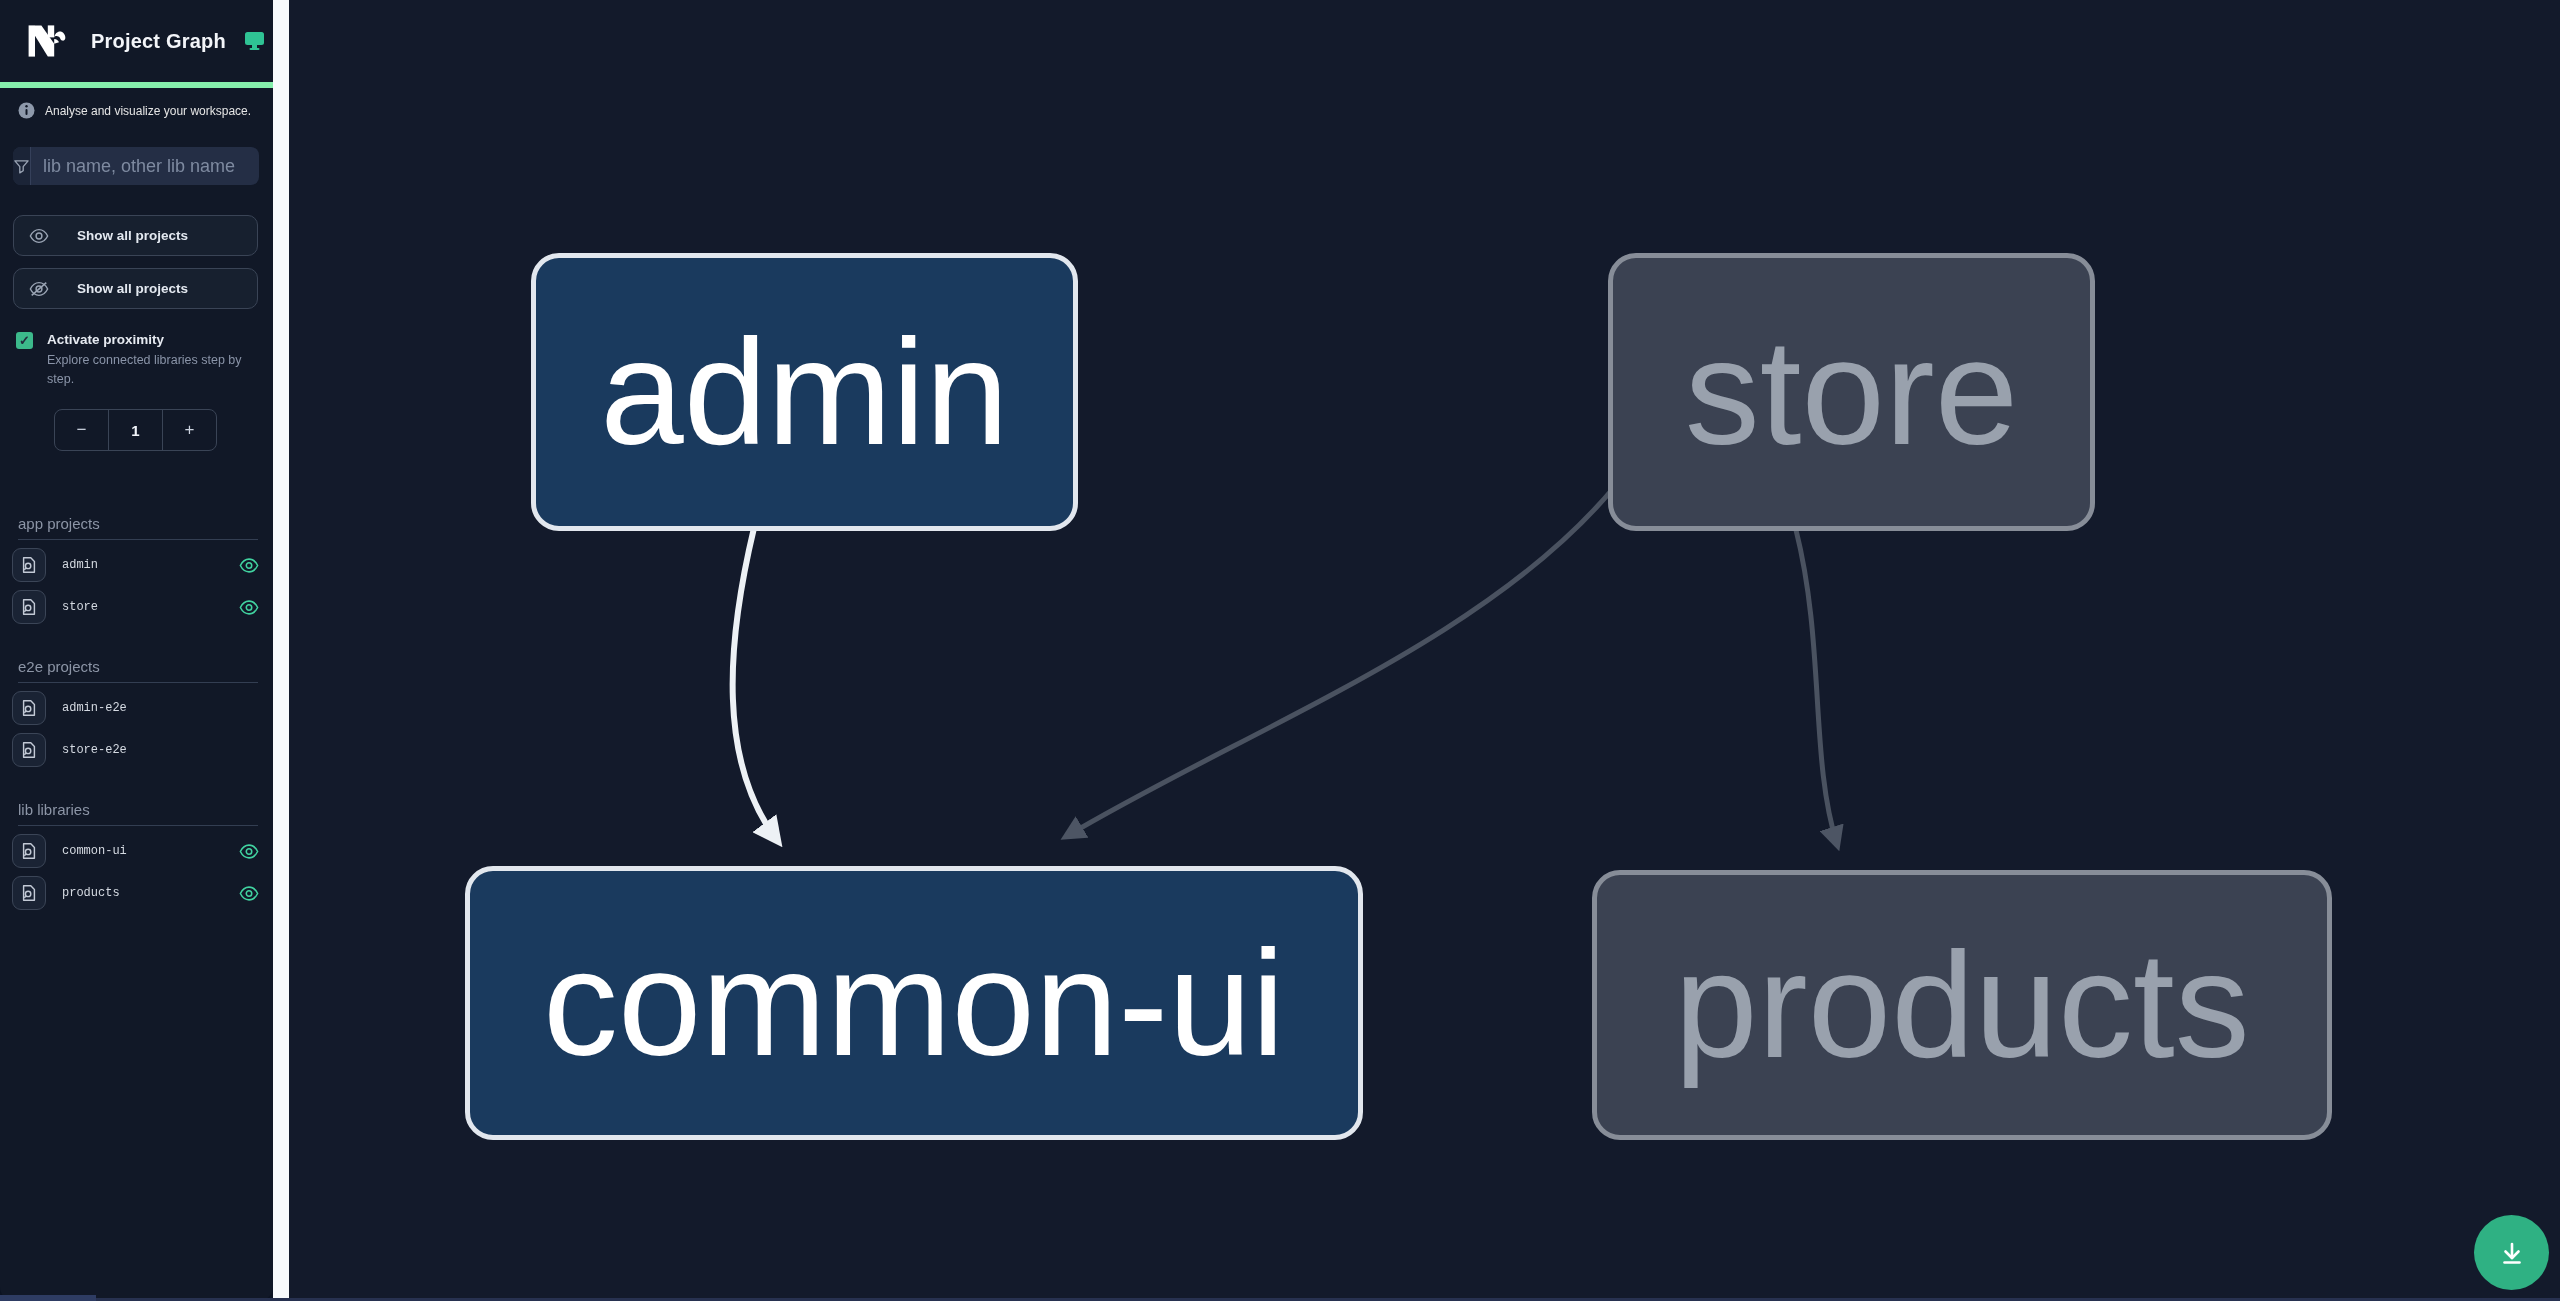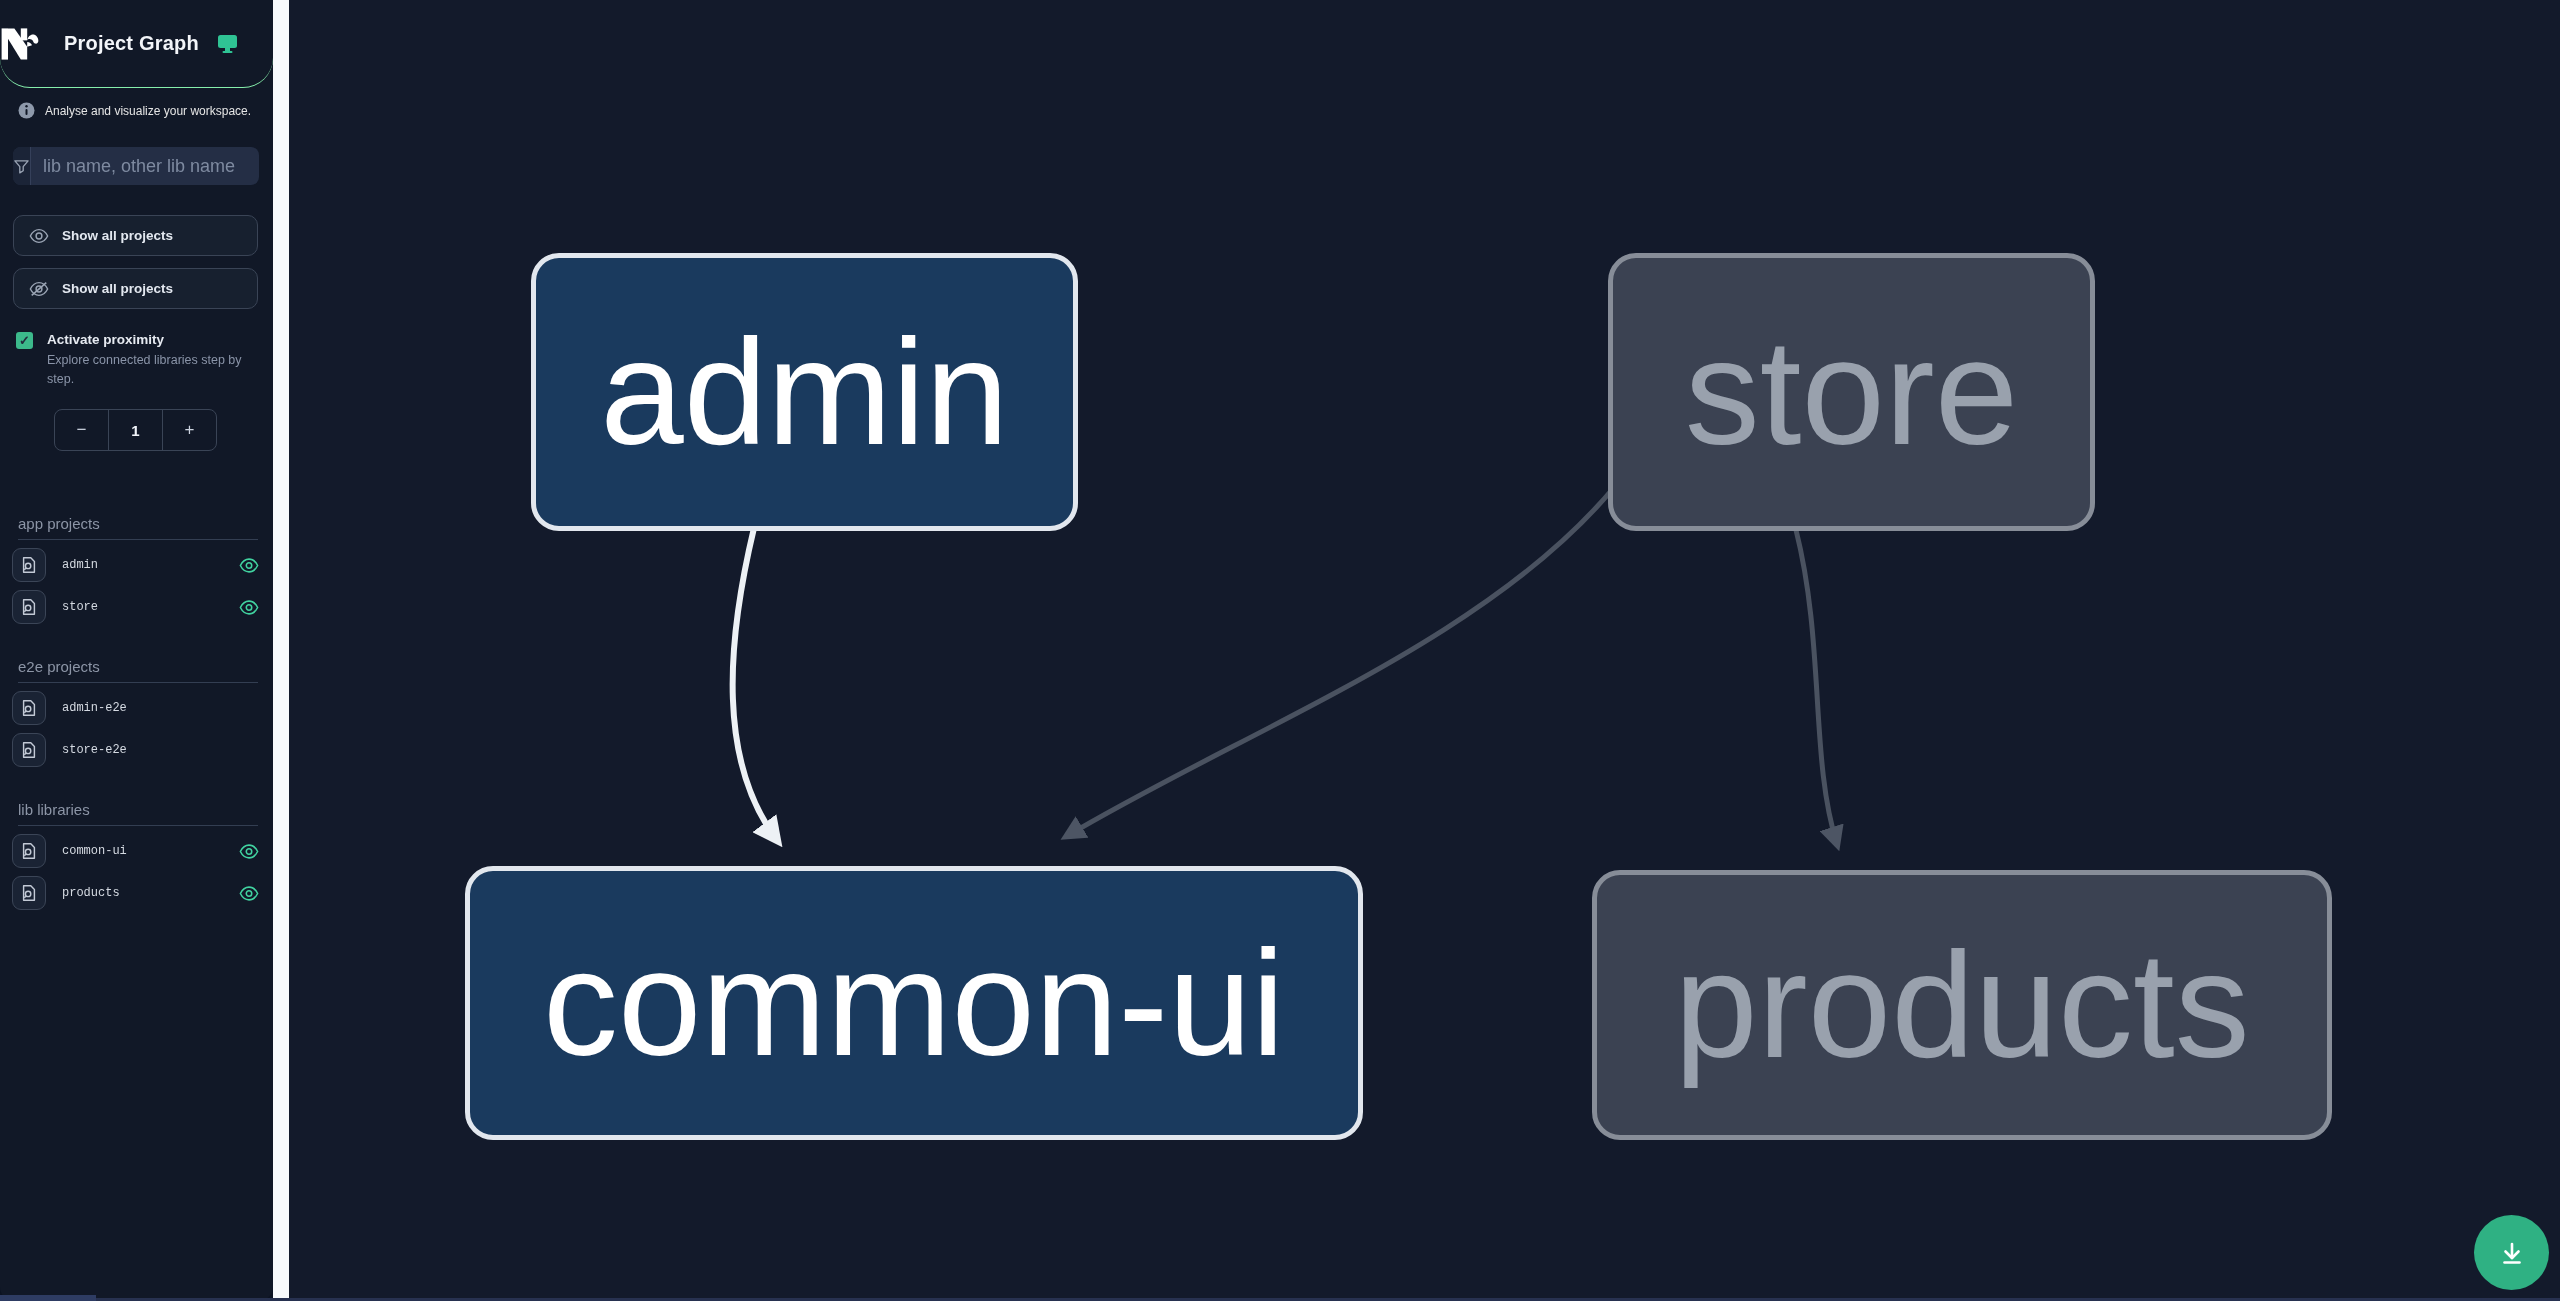--- a/index.html
+++ b/index.html
@@ -8,22 +8,22 @@
 
   
   .sidebar { position:absolute; left:0; top:0; width:273px; height:1301px;
     background:#111827; border-radius:0 0 14px 14px; z-index:2; }
   .resize-handle { position:absolute; left:273px; top:0; width:16px; height:1301px;
     background:#f8fafc; z-index:3; cursor:col-resize; }
   .canvas { position:absolute; left:289px; top:0; width:2271px; height:1301px;
     background:#131a2b; z-index:1; }
 
   
-  .sb-header { height:88px; display:flex; align-items:center; 
-    border-bottom:1px solid #86efac;border-radius:30px; }
+  .sb-header { height:88px; display:flex; align-items:center; padding-left:27px;
+    border-bottom:6px solid #86efac; }
   .nx-logo { width:40px; height:40px; flex:0 0 auto; }
   .sb-title { margin-left:24px; font-size:20px; font-weight:700; color:#f3f5f9; letter-spacing:.2px; }
   .theme-btn { margin-left:18px; background:none; border:none; cursor:pointer; display:flex; }
 
   .tagline { display:flex; align-items:center; gap:10px; margin:14px 18px 0 18px;
     color:#e5e5e5; font-size:12px; }
 
   
   .filter { margin:28px 14px 0 13px; height:38px; display:flex; align-items:stretch;
     background:#242e45; border-radius:8px; overflow:hidden; }
@@ -38,21 +38,21 @@
     margin:22px 16px 0 16px; }
   .cb { width:17px; height:17px; border-radius:3px; margin-top:1px; cursor:pointer;
     display:flex; align-items:center; justify-content:center; font-size:13px; }
   .cb.gray { background:#98a1b3; }
   .cb.white { background:#f3f5f8; }
   .cb.green { background:#3cb98b; color:#232c3e; font-weight:700; }
   .check-row .lbl { font-size:13.5px; font-weight:700; color:#e6eaf1; line-height:17px; }
   .check-row .desc { font-size:12.5px; color:#8a94a8; line-height:19px; margin-top:3px; max-width:216px; }
 
   
-  .sb-btn { display:flex; align-items:center; gap:13px; margin:12px 15px 0 13px;
+  .sb-btn { display:flex; align-items:center; gap:28px; margin:12px 15px 0 13px;
     width:245px; height:41px; background:#17202f; border:1px solid #3a4456; border-radius:10px;
     color:#e3e8f0; font-size:13.5px; font-weight:700; padding:0 0 0 15px; cursor:pointer;
     font-family:"Liberation Sans",sans-serif; }
   .sb-btn:first-of-type { margin-top:30px; }
 
   
   .stepper { margin:20px 0 0 54px; width:163px; height:42px; display:flex;
     border:1px solid #3a4456; border-radius:8px; overflow:hidden; }
   .stepper > * { flex:1; display:flex; align-items:center; justify-content:center;
     background:transparent; border:none; color:#cdd4e0; font-size:17px;

